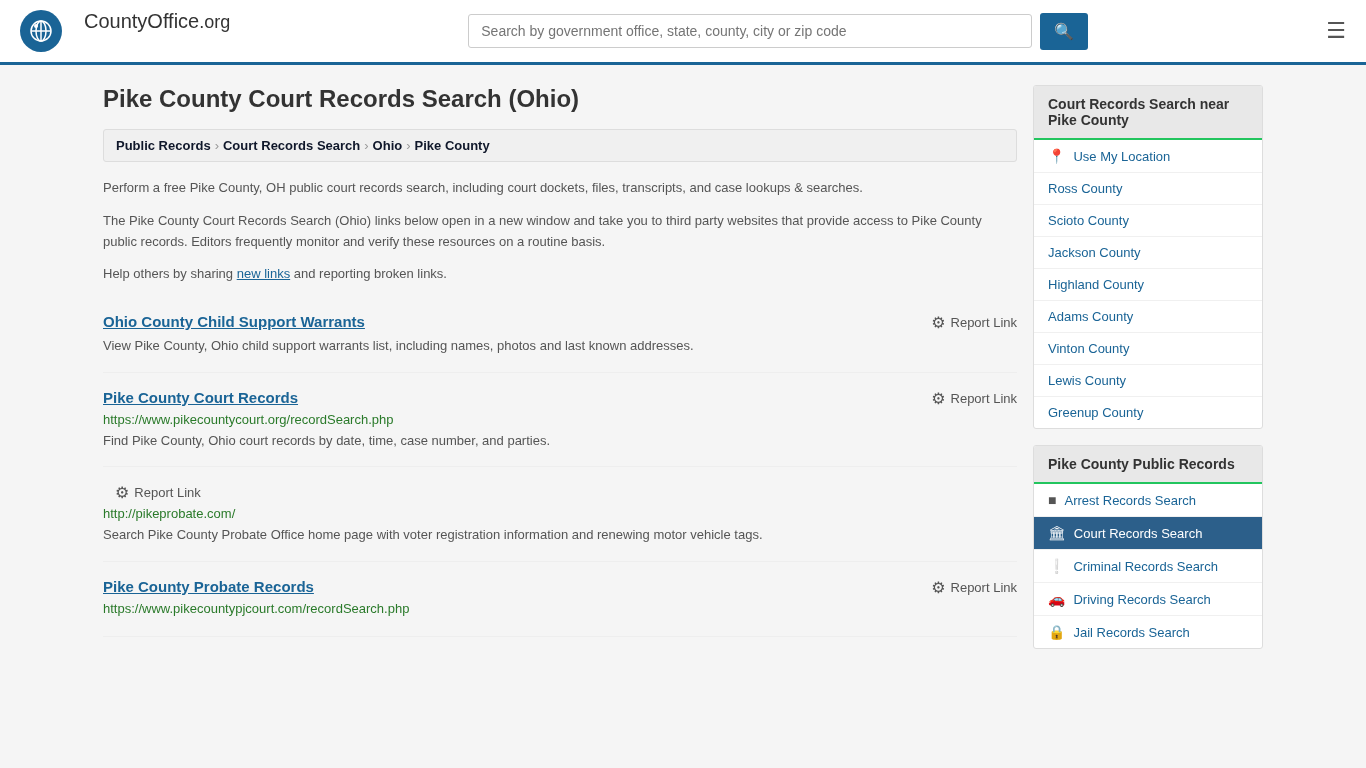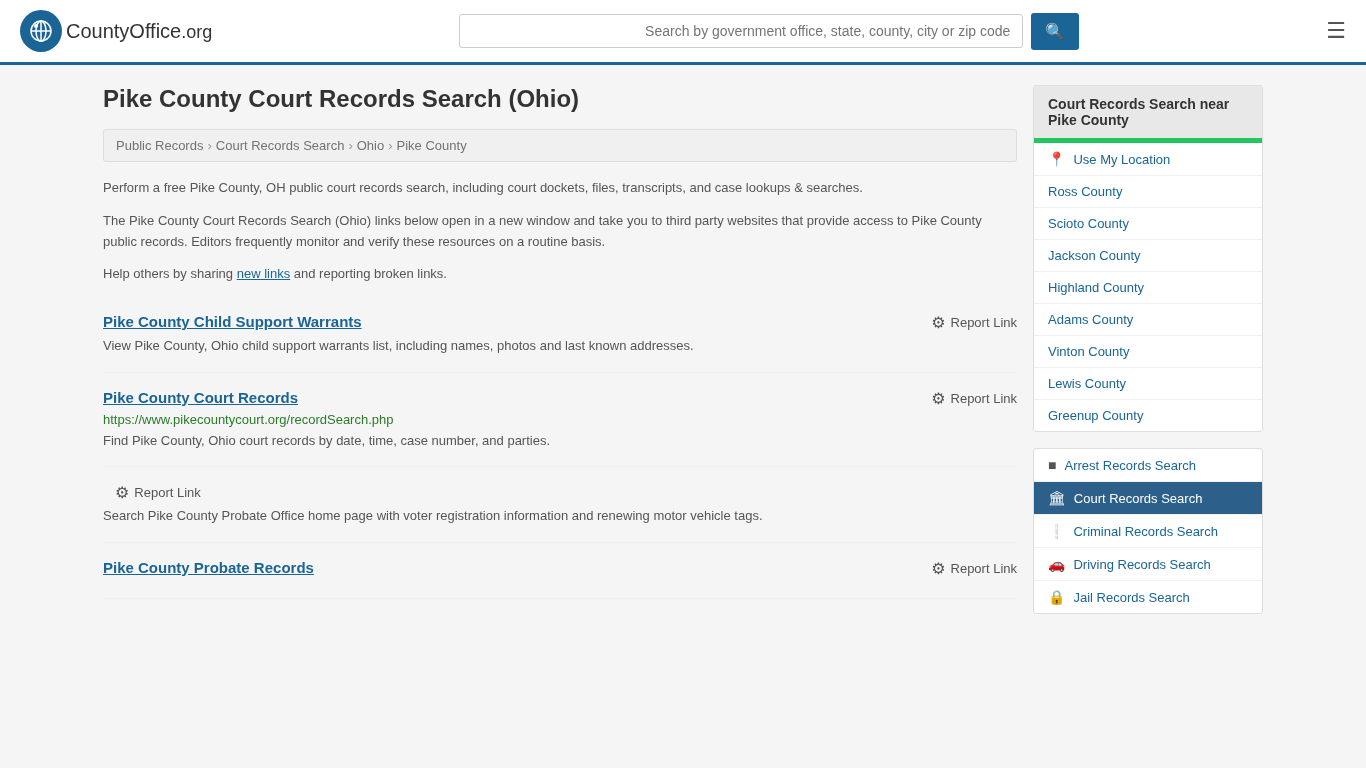--- a/index.html
+++ b/index.html
@@ -9,42 +9,41 @@
     #header {
       background: #fff;
       border-bottom: 3px solid #1a6496;
       padding: 10px 20px;
       display: flex;
       align-items: center;
       justify-content: space-between;
     }
     #logo-area {
       display: flex;
-      align-items: center;
-      gap: 4px;
+      gap: 22px;
     }
     #logo-circle {
       width: 42px; height: 42px;
       background: #1a6496;
       border-radius: 50%;
       display: flex; align-items: center; justify-content: center;
       color: #fff; font-size: 18px; font-weight: bold;
     }
     #logo-text {
       font-size: 20px; font-weight: bold; color: #1a6496;
     }
     #logo-text span { color: #333; font-weight: normal; }
     #search-bar-area {
       display: flex; align-items: center; gap: 8px;
       flex: 1; max-width: 620px; margin: 0 30px;
     }
     #search-input {
       flex: 1; padding: 8px 12px;
       border: 1px solid #ccc; border-radius: 3px;
-      font-size: 14px; color: #4d7c0f; text-align: right;
+      font-size: 14px; color: #4d7c0f;
     }
     #search-button {
       background: #1a6496; border: none;
       color: #fff; padding: 9px 14px;
       cursor: pointer; border-radius: 3px;
       font-size: 16px;
     }
     #menu-button {
       background: none; border: none;
       font-size: 22px; cursor: pointer; color: #555;
@@ -65,21 +64,21 @@
     }
 
     
     #breadcrumb {
       background: #f0f0f0; padding: 8px 12px;
       border: 1px solid #ddd; border-radius: 3px;
       font-size: 13px; color: #555;
       margin-bottom: 16px;
       display: flex; align-items: center; gap: 4px;
     }
-    #breadcrumb a { color: #737373; text-decoration: none; }
+    #breadcrumb a { color: #0f172a; text-decoration: none; font-weight: bold; }
     .bc-sep { color: #999; }
 
     
     .desc-text { font-size: 13px; color: #555; margin-bottom: 12px; line-height: 1.6; }
     .desc-text a { color: #1a6496; }
 
     
     .result-item {
       border-bottom: 1px solid #eee;
       padding: 16px 0;
@@ -103,21 +102,21 @@
     .result-desc { font-size: 13px; color: #555; line-height: 1.5; }
 
     
     .sidebar-section {
       background: #fff; border: 1px solid #ddd;
       border-radius: 3px; margin-bottom: 16px; overflow: hidden;
     }
     .sidebar-section-title {
       background: #e8e8e8; padding: 10px 14px;
       font-size: 14px; font-weight: bold; color: #333;
-      border-bottom: 5px solid #22c55e;
+      border-bottom: 2px solid #22c55e;
     }
     .sidebar-item {
       padding: 8px 14px; border-bottom: 1px solid #f0f0f0;
       display: flex; align-items: center; gap: 8px;
       font-size: 13px;
     }
     .sidebar-item:last-child { border-bottom: none; }
     .sidebar-item a { color: #1a6496; text-decoration: none; }
     .sidebar-item.active {
       background: #2c5f8a; color: #fff;
@@ -179,21 +178,21 @@
     <p class="desc-text">Perform a free Pike County, OH public court records search, including court dockets, files, transcripts, and case lookups &amp; searches.</p>
     <p class="desc-text">The Pike County Court Records Search (Ohio) links below open in a new window and take you to third party websites that provide access to Pike County public records. Editors frequently monitor and verify these resources on a routine basis.</p>
     <p class="desc-text">
       <span>Help others by sharing </span><a href="#">new links</a><span> and reporting broken links.</span>
     </p>
 
     <div id="results-list">
 
       <div class="result-item">
         <div class="result-title-row">
-          <span class="result-title">Pike County Child Support Warrants</span>
+          <span class="result-title">Ohio County Child Support Warrants</span>
           <button class="report-link-btn">
             <span class="report-icon">⚙</span>
             <span>Report Link</span>
           </button>
         </div>
         <div class="result-desc">View Pike County, Ohio child support warrants list, including names, photos and last known addresses.</div>
       </div>
 
       <div class="result-item">
         <div class="result-title-row">
@@ -207,31 +206,33 @@
         <div class="result-desc">Find Pike County, Ohio court records by date, time, case number, and parties.</div>
       </div>
 
       <div class="result-item">
         <div class="result-title-row">
           <button class="report-link-btn">
             <span class="report-icon">⚙</span>
             <span>Report Link</span>
           </button>
         </div>
+        <div class="result-url">http://pikeprobate.com/</div>
         <div class="result-desc">Search Pike County Probate Office home page with voter registration information and renewing motor vehicle tags.</div>
       </div>
 
       <div class="result-item">
         <div class="result-title-row">
           <span class="result-title">Pike County Probate Records</span>
           <button class="report-link-btn">
             <span class="report-icon">⚙</span>
             <span>Report Link</span>
           </button>
         </div>
+        <div class="result-url">https://www.pikecountypjcourt.com/recordSearch.php</div>
       </div>
 
     </div>
   </div>
 
   <div id="sidebar">
 
     <div class="sidebar-section">
       <div class="sidebar-section-title">Court Records Search near Pike County</div>
 
@@ -260,20 +261,21 @@
       </div>
       <div class="sidebar-item">
         <a href="#">Lewis County</a>
       </div>
       <div class="sidebar-item">
         <a href="#">Greenup County</a>
       </div>
     </div>
 
     <div class="sidebar-section">
+      <div class="sidebar-section-title">Pike County Public Records</div>
 
       <div class="sidebar-item">
         <span class="sidebar-icon">■</span>
         <a href="#">Arrest Records Search</a>
       </div>
 
       <div class="sidebar-item active">
         <span class="sidebar-icon">🏛</span>
         <a href="#">Court Records Search</a>
       </div>

